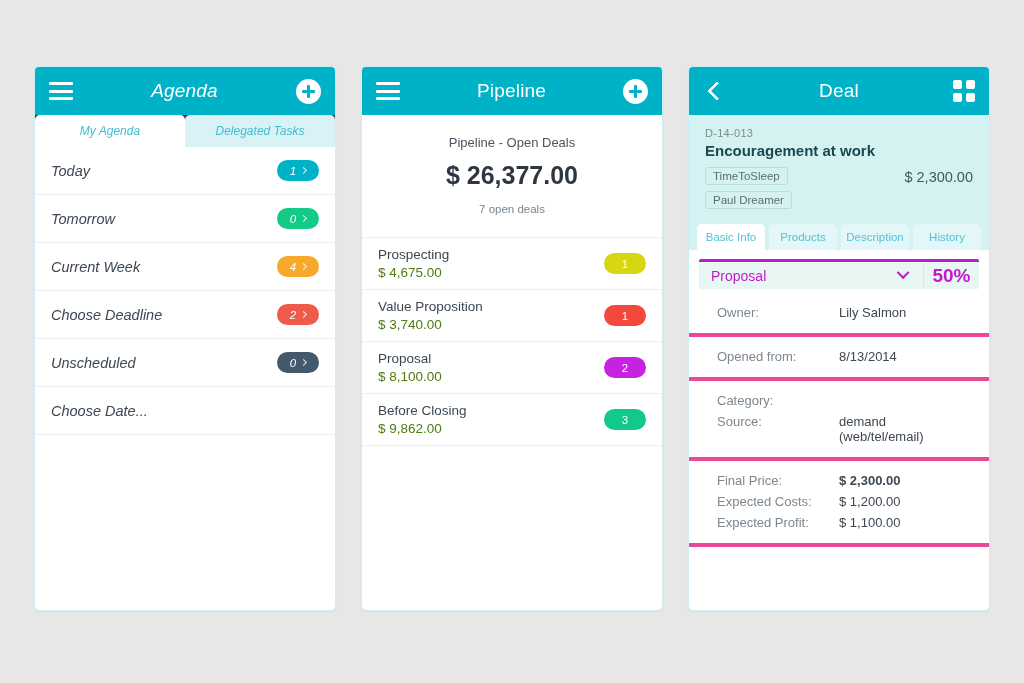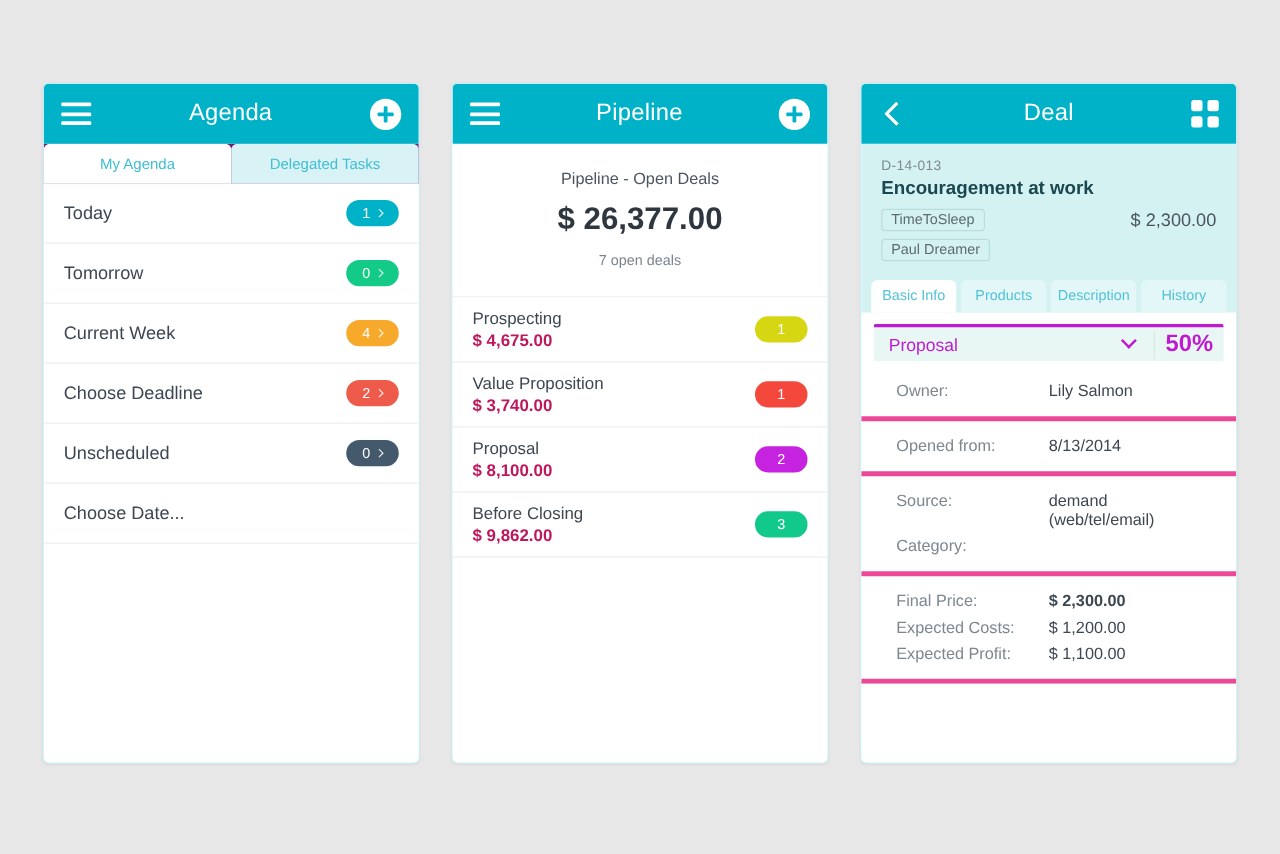--- a/index.html
+++ b/index.html
@@ -16,21 +16,21 @@
     position: absolute;
     top: 66px;
     width: 302px;
     height: 545px;
     background: #ffffff;
     border: 1px solid #cdeef2;
     border-radius: 5px;
     overflow: hidden;
     box-shadow: 0 1px 2px rgba(0,0,0,.06);
   }
-  #panel-agenda   { left: 34px; }
+  #panel-agenda   { left: 34px; font-style: italic; }
   #panel-pipeline { left: 361px; }
   #panel-deal     { left: 688px; }
 
   .appbar {
     height: 48px;
     background: #00b2c7;
     display: flex;
     align-items: center;
     padding: 0 14px;
     position: relative;
@@ -104,21 +104,21 @@
   .pipe-summary .cap  { font-size: 13px; color: #4a5560; }
   .pipe-summary .amt  { font-size: 25px; color: #2e3740; font-weight: bold; margin: 11px 0 13px; }
   .pipe-summary .sub  { font-size: 11.5px; color: #7a858e; }
 
   .prow {
     height: 52px; display: flex; align-items: center;
     padding: 0 16px; border-bottom: 1px solid #eceff0;
   }
   .prow .texts { flex: 1; line-height: 1.32; }
   .prow .stage-name { font-size: 13.5px; color: #3c4752; }
-  .prow .stage-amt  { font-size: 13.5px; color: #be185d; font-weight: bold; }
+  .prow .stage-amt  { font-size: 13.5px; color: #4d7c0f; }
   .prow .badge { min-width: 42px; }
 
   
   .deal-head { background: #d5f2f2; padding: 12px 16px 10px; }
   .deal-head .code  { font-size: 11px; color: #7d8a90; letter-spacing: .3px; }
   .deal-head .name  { font-size: 15px; color: #1b4750; font-weight: bold; margin-top: 3px; }
   .deal-head .hrow  { display: flex; align-items: flex-start; margin-top: 7px; }
   .deal-head .chips { flex: 1; }
   .chip {
     display: inline-block; border: 1px solid #b9dcdc; border-radius: 3px;
@@ -326,27 +326,27 @@
 
       <div class="fgroup">
         <div class="frow">
           <span class="fk">Opened from:</span>
           <span class="fv">8/13/2014</span>
         </div>
       </div>
 
       <div class="fgroup">
         <div class="frow">
+          <span class="fk">Category:</span>
+          <span class="fv"></span>
+        </div>
+        <div class="frow">
           <span class="fk">Source:</span>
           <span class="fv">demand (web/tel/email)</span>
         </div>
-        <div class="frow">
-          <span class="fk">Category:</span>
-          <span class="fv"></span>
-        </div>
       </div>
 
       <div class="fgroup">
         <div class="frow">
           <span class="fk">Final Price:</span>
           <span class="fv bold">$ 2,300.00</span>
         </div>
         <div class="frow">
           <span class="fk">Expected Costs:</span>
           <span class="fv">$ 1,200.00</span>

